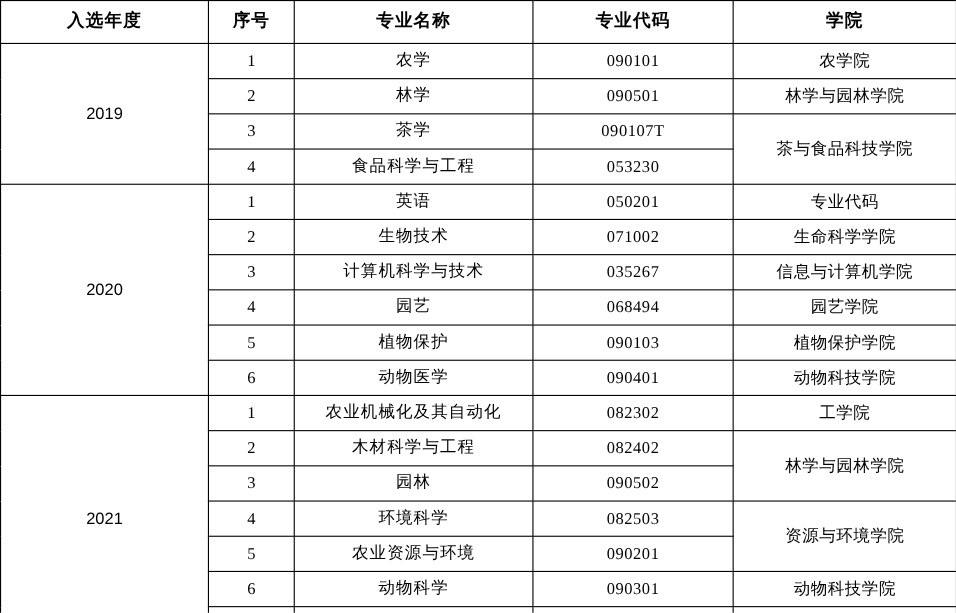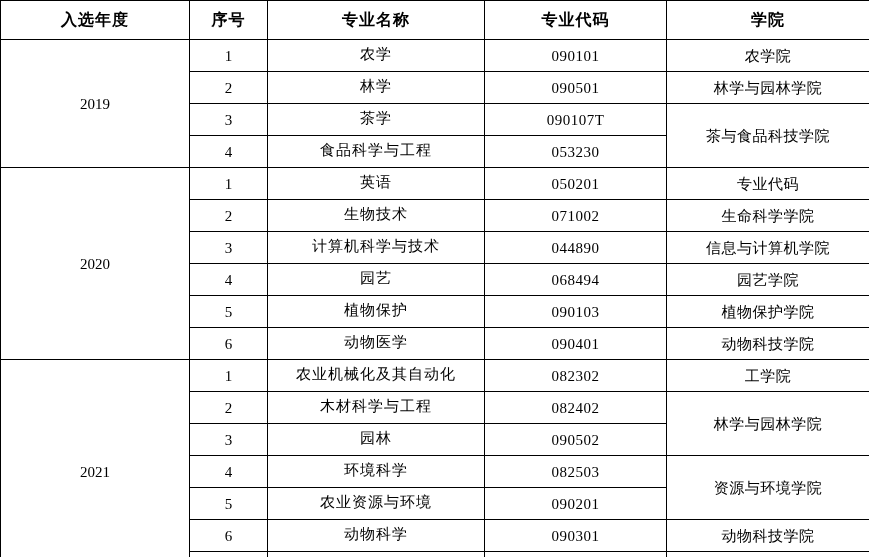--- a/index.html
+++ b/index.html
@@ -36,21 +36,21 @@
     font-weight: bold;
     font-size: 16px;
     letter-spacing: 1px;
   }
   table.spec-table tbody td {
     height: 31px;
     font-weight: normal;
   }
   td.year-cell {
     font-size: 15px;
-    font-family: Liberation Serif, serif;
+    font-family: Liberation Sans, sans-serif;
   }
   td.num-cell {
     font-size: 14px;
   }
   td.code-cell {
     font-size: 14px;
     letter-spacing: 0.5px;
     margin-top: 12px;
   }
   td.name-cell {
@@ -121,21 +121,21 @@
         </tr>
         <tr>
           <td class="num-cell">2</td>
           <td class="name-cell">生物技术</td>
           <td class="code-cell">071002</td>
           <td class="college-cell" rowspan="1">生命科学学院</td>
         </tr>
         <tr>
           <td class="num-cell">3</td>
           <td class="name-cell">计算机科学与技术</td>
-          <td class="code-cell">044890</td>
+          <td class="code-cell">035267</td>
           <td class="college-cell" rowspan="1">信息与计算机学院</td>
         </tr>
         <tr>
           <td class="num-cell">4</td>
           <td class="name-cell">园艺</td>
           <td class="code-cell">068494</td>
           <td class="college-cell" rowspan="1">园艺学院</td>
         </tr>
         <tr>
           <td class="num-cell">5</td>

